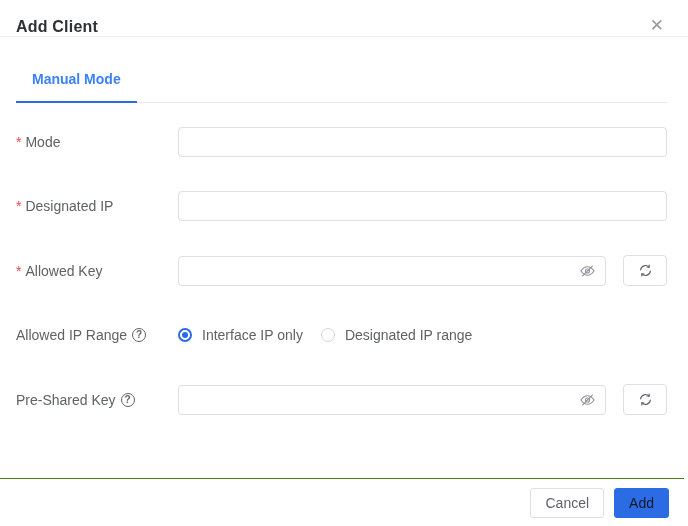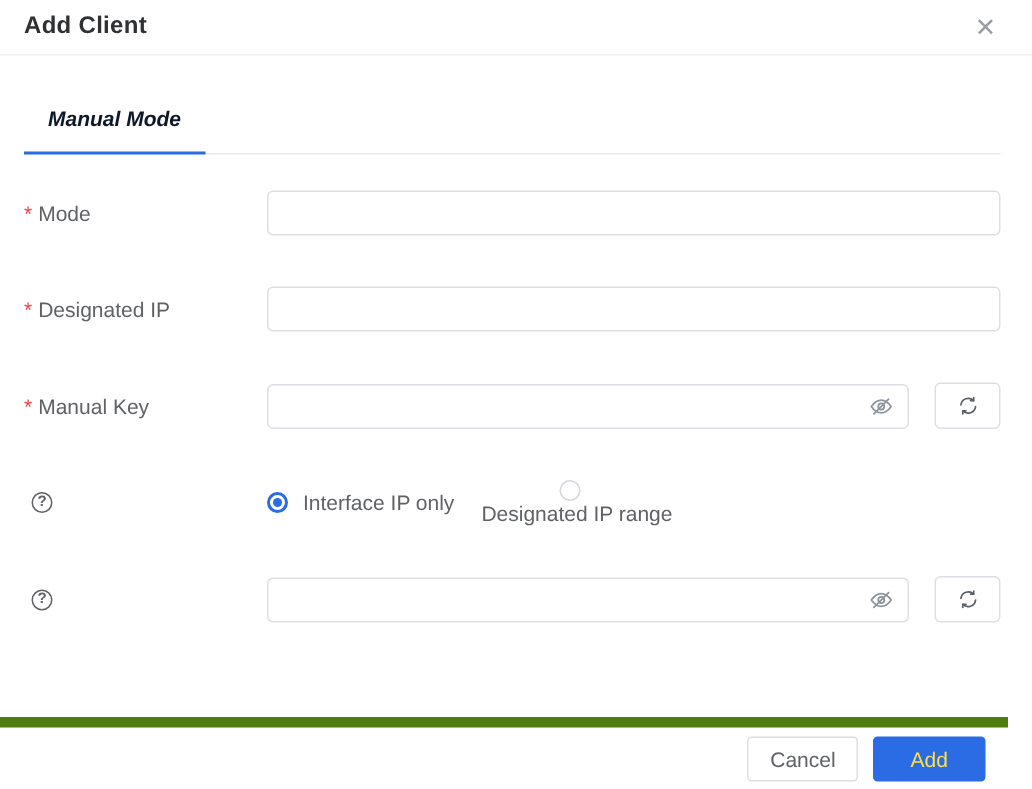--- a/index.html
+++ b/index.html
@@ -12,21 +12,21 @@
     position: relative;
     width: 688px;
     height: 526px;
     background: #ffffff;
     overflow: hidden;
   }
   
   .dialog-header {
     height: 37px;
     display: flex;
-    align-items: center;
+    align-items: flex-end;
     justify-content: space-between;
     padding: 0 20px 0 16px;
     border-bottom: 1px solid #efefef;
   }
   .dialog-title {
     font-size: 16px;
     font-weight: 700;
     color: #303133;
     letter-spacing: .2px;
   }
@@ -44,26 +44,25 @@
   .dialog-body { padding: 0 21px 0 16px; }
   .tabs-bar {
     padding-top: 32px;
     border-bottom: 1px solid #e7e9ec;
   }
   .tab-item {
     display: inline-block;
     padding: 0 16px 12px 16px;
     margin-bottom: -1px;
     border-bottom: 2px solid #2b6ce5;
-    color: #0f172a;
+    color: #3b82f6;
     font-size: 14px;
     font-weight: 700;
     line-height: 20px;
     cursor: pointer;
-    font-style: italic;
   }
   
   .form-row {
     display: flex;
     align-items: center;
     margin-top: 34px;
     min-height: 30px;
   }
   .form-row.first { margin-top: 24px; }
   .form-label {
@@ -129,21 +128,21 @@
     justify-content: center;
     cursor: pointer;
   }
   
   .radio-group { display: flex; align-items: center; }
   .radio-option {
     display: inline-flex;
     align-items: center;
     cursor: pointer;
   }
-  .radio-option + .radio-option { margin-left: 18px; flex-direction: column; }
+  .radio-option + .radio-option { margin-left: 18px; }
   .radio-circle {
     width: 14px;
     height: 14px;
     border-radius: 50%;
     margin-right: 10px;
     position: relative;
     background: #fff;
   }
   .radio-circle.on { border: 2px solid #2b6ce5; }
   .radio-circle.on::after {
@@ -153,23 +152,23 @@
     transform: translate(-50%, -50%);
     width: 6px; height: 6px;
     border-radius: 50%;
     background: #2b6ce5;
   }
   .radio-circle.off { border: 1px solid #d3d6dc; }
   .radio-label { font-size: 14px; color: #606266; }
   
   .dialog-footer {
     position: absolute;
-    left: 0; right: 16px; bottom: 0;
+    left: 0; right: 4px; bottom: 0;
     height: 48px;
-    border-top: 7px solid #4d7c0f;
+    border-top: 1px solid #4d7c0f;
     display: flex;
     align-items: center;
     justify-content: flex-end;
     padding-right: 15px;
     background: #fff;
   }
   .btn {
     height: 30px;
     border-radius: 3px;
     font-size: 14px;
@@ -182,22 +181,22 @@
   .btn-cancel {
     background: #fff;
     border: 1px solid #dcdfe6;
     color: #606266;
     padding: 0 14px;
     min-width: 72px;
   }
   .btn-add {
     background: #2b6ce5;
     border: 1px solid #2b6ce5;
-    color: #fde047;
-    padding: 0 24px;
+    color: #0f172a;
+    padding: 0 14px;
     min-width: 54px;
     margin-left: 10px;
     text-align: right;
   }
   svg { display: block; }
 </style>
 </head>
 <body>
 
 <div class="dialog">
@@ -229,21 +228,21 @@
         <span>Designated IP</span>
       </div>
       <div class="form-control">
         <input class="text-input" type="text" value="" style="">
       </div>
     </div>
 
     <div class="form-row">
       <div class="form-label">
         <span class="req">*</span>
-        <span>Manual Key</span>
+        <span>Allowed Key</span>
       </div>
       <div class="form-control">
         <div class="input-wrap">
           <input class="text-input" type="password" value="" style="">
           <span class="eye-icon">
             <svg width="17" height="17" viewBox="0 0 16 16" fill="none" stroke="#8f939b" stroke-width="1.1" stroke-linecap="round">
               <path d="M1.8 8c1.9-2.7 4-4 6.2-4s4.3 1.3 6.2 4c-1.9 2.7-4 4-6.2 4S3.7 10.7 1.8 8z"></path>
               <circle cx="8" cy="8" r="1.9"></circle>
               <line x1="3.4" y1="12.6" x2="12.6" y2="3.4"></line>
             </svg>
@@ -255,38 +254,40 @@
             <path d="M2.8 7.4a5.3 5.3 0 0 1 9-3.1"></path>
             <polyline points="11.9 2.2 11.8 4.4 9.6 4.3"></polyline>
             <polyline points="4.1 13.8 4.2 11.6 6.4 11.7"></polyline>
           </svg>
         </button>
       </div>
     </div>
 
     <div class="form-row">
       <div class="form-label">
+        <span>Allowed IP Range</span>
         <span class="help-icon">?</span>
       </div>
       <div class="form-control">
         <div class="radio-group">
           <label class="radio-option">
             <span class="radio-circle on"></span>
             <span class="radio-label">Interface IP only</span>
           </label>
           <label class="radio-option">
             <span class="radio-circle off"></span>
             <span class="radio-label">Designated IP range</span>
           </label>
         </div>
       </div>
     </div>
 
     <div class="form-row">
       <div class="form-label">
+        <span>Pre-Shared Key</span>
         <span class="help-icon">?</span>
       </div>
       <div class="form-control">
         <div class="input-wrap">
           <input class="text-input" type="password" value="" style="">
           <span class="eye-icon">
             <svg width="17" height="17" viewBox="0 0 16 16" fill="none" stroke="#8f939b" stroke-width="1.1" stroke-linecap="round">
               <path d="M1.8 8c1.9-2.7 4-4 6.2-4s4.3 1.3 6.2 4c-1.9 2.7-4 4-6.2 4S3.7 10.7 1.8 8z"></path>
               <circle cx="8" cy="8" r="1.9"></circle>
               <line x1="3.4" y1="12.6" x2="12.6" y2="3.4"></line>

